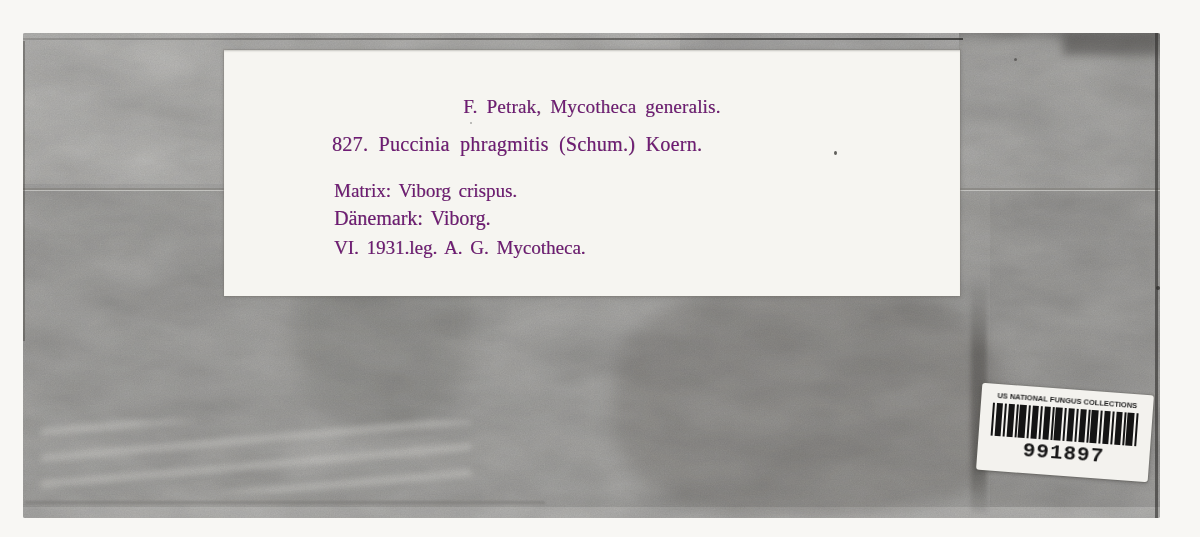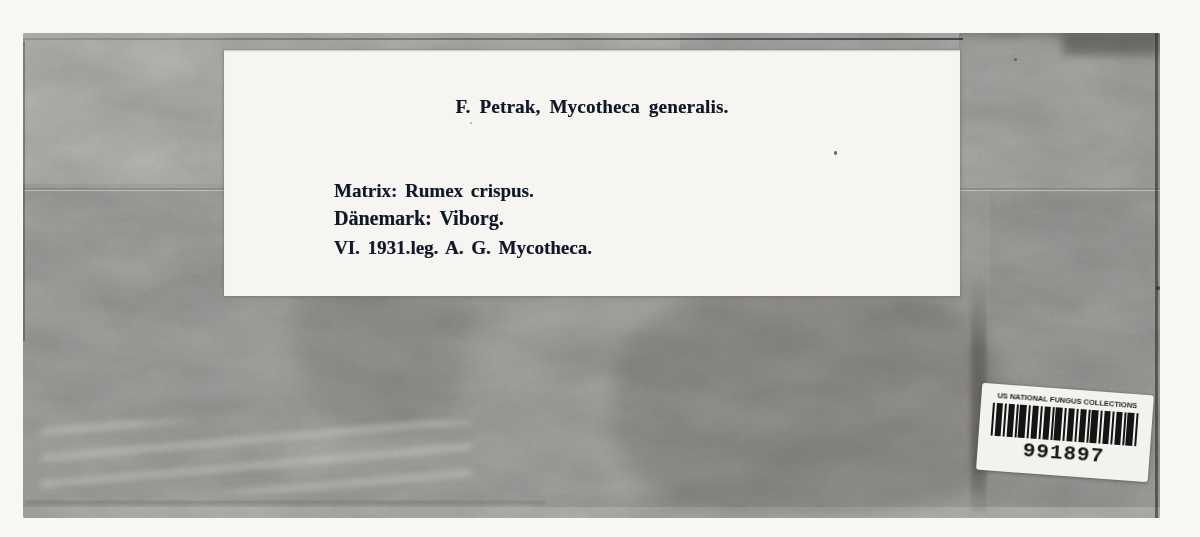--- a/index.html
+++ b/index.html
@@ -51,21 +51,21 @@
   .noise { left:0; top:0; width:1137px; height:485px; pointer-events:none; }
   .noise.cloud-dark  { opacity:.28; }
   .noise.cloud-light { opacity:.3; }
   .noise.grain       { opacity:.16; }
 
   
   .label { position:absolute; left:224px; top:50px; width:736px; height:246px;
            background:#f6f5f1;
            box-shadow:0 0 0 1px rgba(128,126,120,.3), 0 1px 4px rgba(80,78,74,.4),
                       inset 0 2px 2px -1px rgba(110,108,104,.35); }
-  .t { position:absolute; white-space:nowrap; color:#0f172a; font-weight:700;
+  .t { position:absolute; white-space:nowrap; color:#701a75; font-weight:400;
        text-shadow:.4px .4px .6px rgba(38,37,34,.45); filter:blur(.25px); }
   .l-title   { top:46px; left:0; right:0; text-align:center; font-size:19px;
                word-spacing:4px; letter-spacing:.2px; }
   .l-species { top:83px; left:108px; font-size:20px; word-spacing:5px; letter-spacing:.3px; }
   .l-matrix  { top:130px; left:110px; font-size:19px; word-spacing:3px; }
   .l-locality{ top:157px; left:110px; font-size:20px; word-spacing:3px; }
   .l-bottom  { top:187px; left:110px; right:114px; display:flex;
                justify-content:flex-start; font-size:19px; word-spacing:3px; }
 
   
@@ -136,21 +136,22 @@
 
     <div class="crease"></div>
     <div class="top-edge"></div>
     <div class="right-edge"></div>
     <div class="left-edge"></div>
     <div class="bottom-edge"></div>
   </div>
 
   <div class="label">
     <div class="t l-title">F. Petrak, Mycotheca generalis.</div>
-    <div class="t l-matrix">Matrix: Rumex crispus.</div>
+    <div class="t l-species">827. Puccinia phragmitis (Schum.) Koern.</div>
+    <div class="t l-matrix">Matrix: Viborg crispus.</div>
     <div class="t l-locality">Dänemark: Viborg.</div>
     <div class="t l-bottom">
       <span>VI. 1931.</span>
       <span>leg. A. G. Mycotheca.</span>
     </div>
   </div>
 
   <div class="sticker">
     <div class="sticker-header">US NATIONAL FUNGUS COLLECTIONS</div>
     <div class="barcode"></div>

